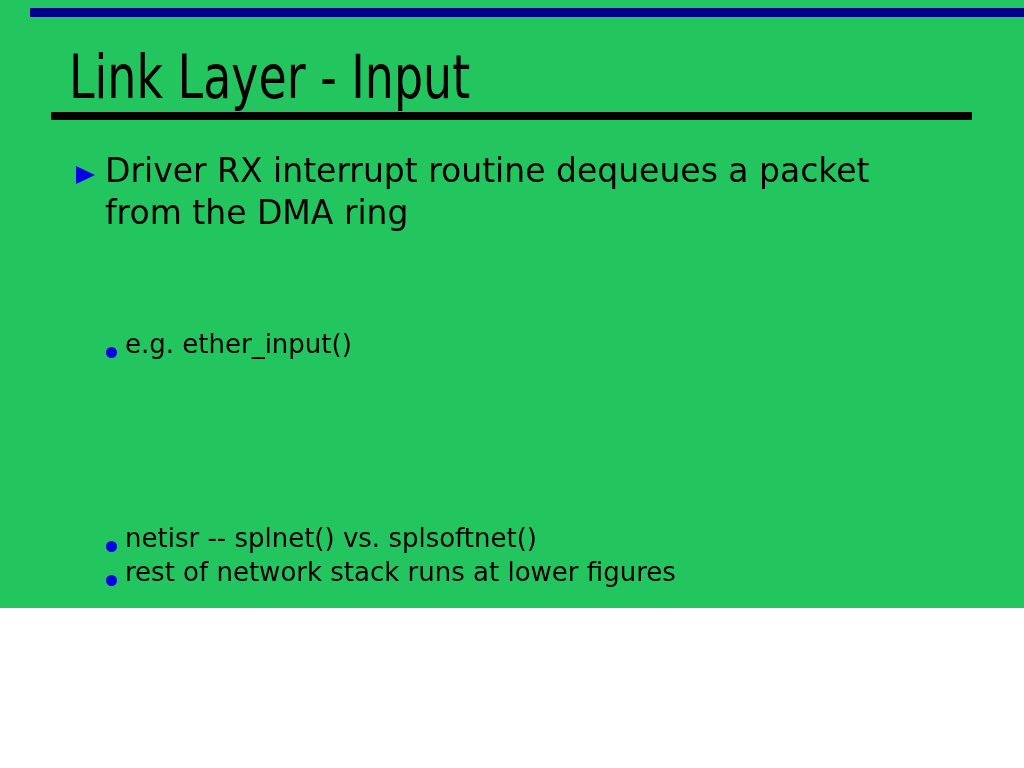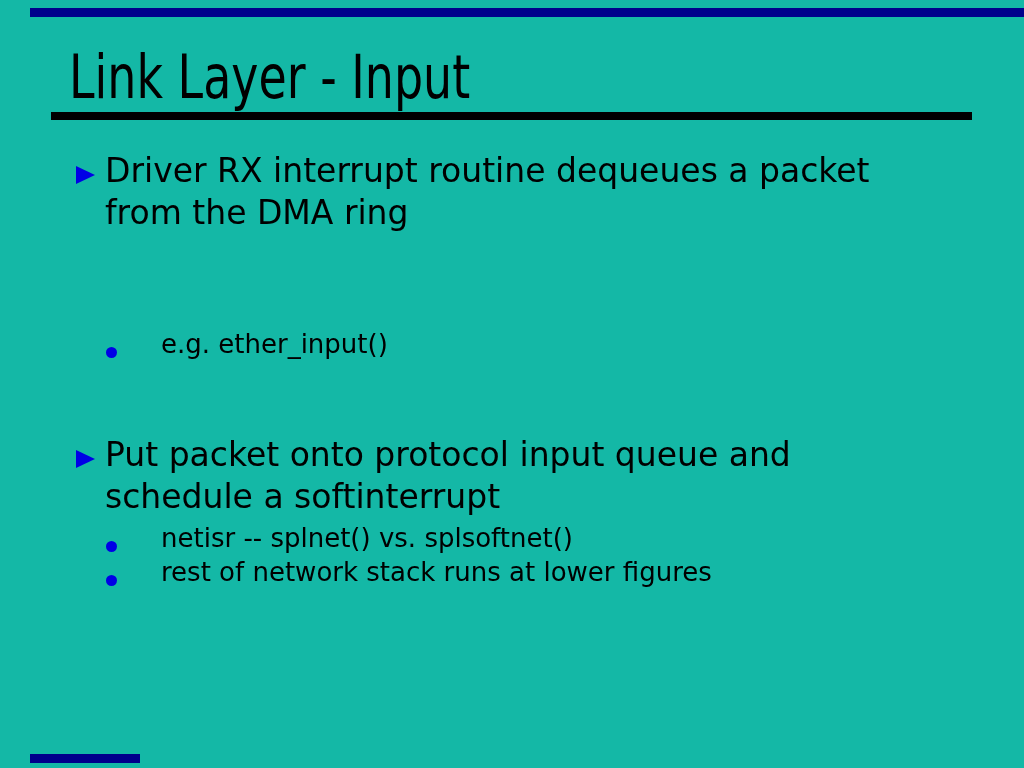--- a/index.html
+++ b/index.html
@@ -3,22 +3,22 @@
 <meta charset="utf-8">
 <style>
   html, body {
     margin: 0;
     padding: 0;
     background: #ffffff;
   }
   .slide {
     position: relative;
     width: 1024px;
-    height: 768px;
-    background: #14b8a6;
+    height: 608px;
+    background: #22c55e;
     overflow: hidden;
     font-family: "DejaVu Sans", "Liberation Sans", sans-serif;
     color: var(--text-black, #000);
   }
   .top-bar {
     position: absolute;
     left: 30px;
     right: 0;
     top: 8px;
     height: 9px;
@@ -77,21 +77,20 @@
   .sub {
     position: absolute;
     left: 106px;
     font-size: 26px;
     line-height: 34px;
   }
   .subitem {
     display: flex;
     align-items: flex-start;
     white-space: nowrap;
-    gap: 36px;
   }
   .dot {
     flex: none;
     width: 11px;
     height: 11px;
     border-radius: 50%;
     background: var(--bullet-blue, #0000e6);
     margin-top: 20px;
     margin-right: 8px;
   }
@@ -116,27 +115,20 @@
   </div>
 
 
   <div class="sub" style="top:327px">
     <div class="subitem">
       <span class="dot"></span>
       <span>e.g. ether_input()</span>
     </div>
   </div>
 
-  <div class="item" style="top:434px">
-    <span class="tri"></span>
-    <div class="lines">
-      <div>Put packet onto protocol input queue and</div>
-      <div>schedule a softinterrupt</div>
-    </div>
-  </div>
 
   <div class="sub" style="top:521px">
     <div class="subitem">
       <span class="dot"></span>
       <span>netisr -- splnet() vs. splsoftnet()</span>
     </div>
     <div class="subitem">
       <span class="dot"></span>
       <span>rest of network stack runs at lower figures</span>
     </div>

